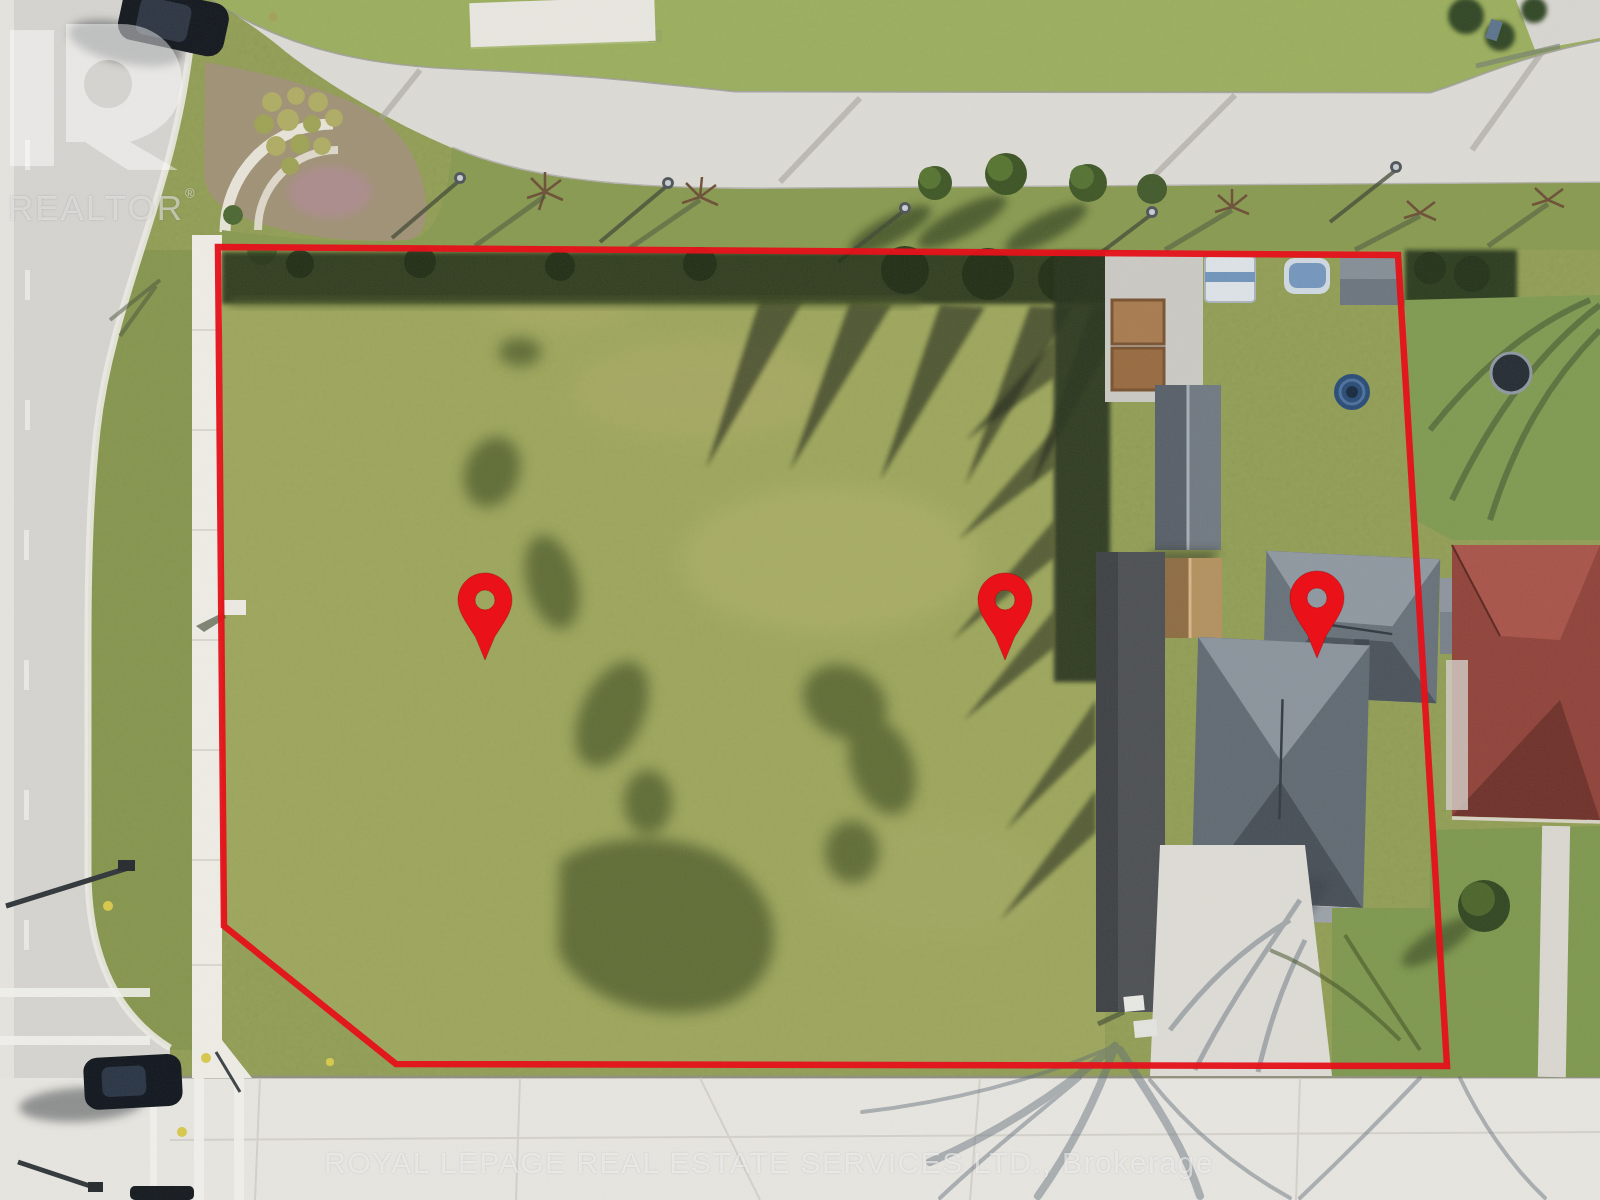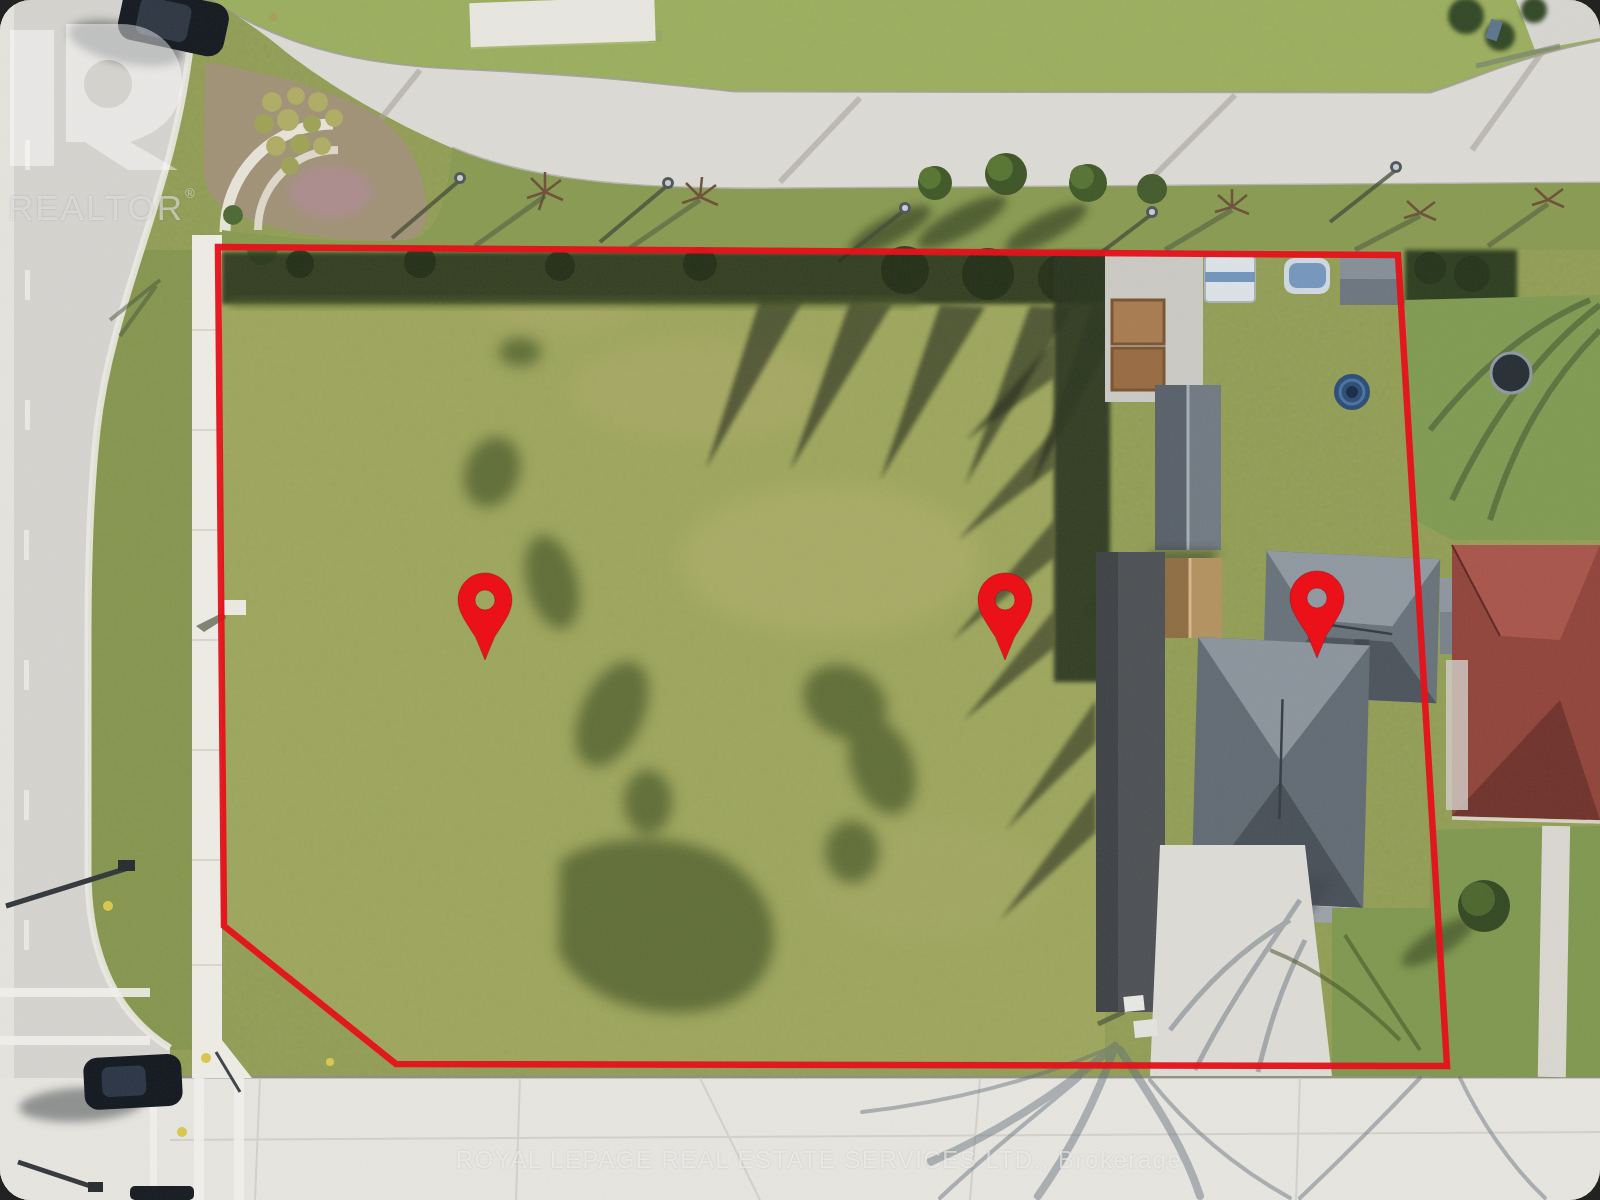--- a/index.html
+++ b/index.html
@@ -1,34 +1,34 @@
 <!DOCTYPE html>
 <html style="--pin-red: #ea1118; --line-red: #e4131b;"><head>
 <meta charset="utf-8">
 <style>
   html,body{margin:0;padding:0;background:#222;}
   .stage{position:relative;width:1600px;height:1200px;overflow:hidden;
-         font-family:"Liberation Sans", sans-serif;border-radius:31px;}
+         font-family:"Liberation Sans", sans-serif;}
   .stage svg.scene{position:absolute;inset:0;display:block;}
 
   
   .boundary{fill:none;stroke:var(--line-red,#e4131b);stroke-width:6.5;stroke-linejoin:miter;opacity:.96;}
   .pin path{fill:var(--pin-red,#e8141c);fill-rule:evenodd;stroke:rgba(130,10,10,.35);stroke-width:1;}
 
   
   .realtor-wm{position:absolute;left:8px;top:22px;width:200px;color:rgba(255,255,255,.47);}
   .realtor-wm .glyph{position:relative;width:180px;height:152px;}
   .realtor-wm .glyph svg{display:block;}
   .realtor-wm .word{margin-top:14px;font-size:35px;font-weight:400;letter-spacing:2px;
       color:rgba(255,255,255,.5);text-shadow:0 0 2px rgba(90,90,90,.35);white-space:nowrap;}
   .realtor-wm .word .reg{font-size:13px;vertical-align:top;position:relative;top:-2px;left:1px;}
 
   
-  .brokerage-wm{position:absolute;left:819px;top:1146px;transform:translateX(-50%);
-      font-size:24px;letter-spacing:1.5px;color:rgba(255,255,255,.55);
+  .brokerage-wm{position:absolute;left:769px;top:1146px;transform:translateX(-50%);
+      font-size:30px;letter-spacing:1.5px;color:rgba(255,255,255,.55);
       text-shadow:0 0 2px rgba(120,120,120,.3);white-space:nowrap;}
 </style>
 </head>
 <body>
 
 <div class="stage">
 <svg class="scene" viewBox="0 0 1600 1200" width="1600" height="1200">
   <defs>
     <filter id="speckle" x="0" y="0" width="100%" height="100%">
       <feTurbulence type="fractalNoise" baseFrequency="0.22" numOctaves="3" seed="11" stitchTiles="stitch"></feTurbulence>

